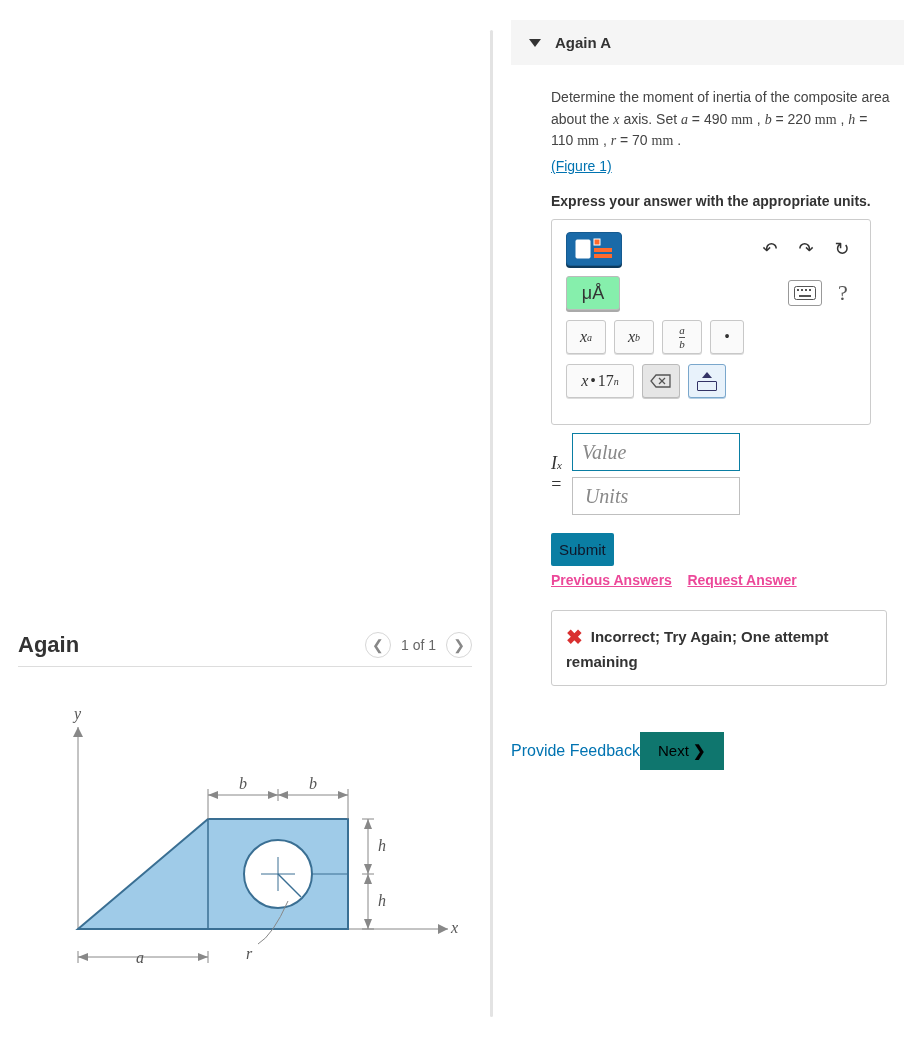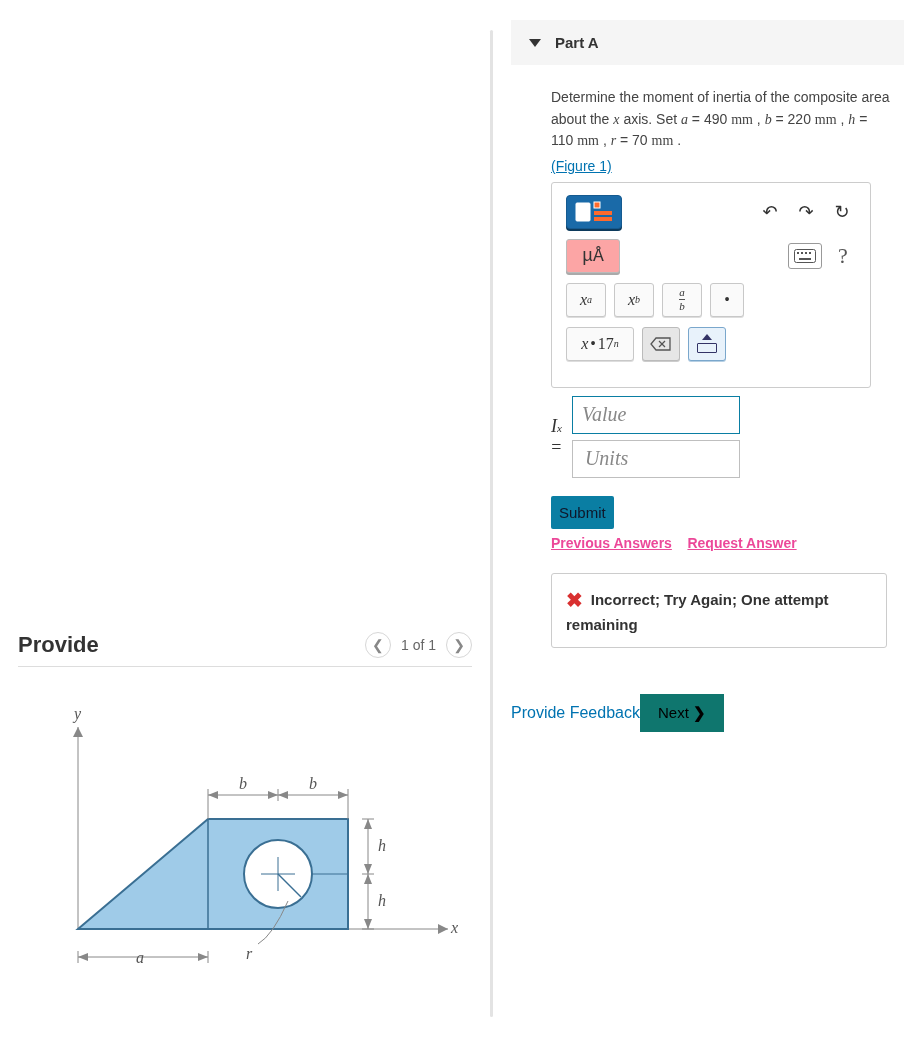--- a/index.html
+++ b/index.html
@@ -60,22 +60,22 @@
     box-shadow: 0 2px 0 #0d3a5c;
   }
   .tpl-btn svg { width: 40px; height: 26px; }
   .ico-btn {
     width: 28px; height: 28px;
     display:flex; align-items:center; justify-content:center;
     font-size: 18px; color:#333; cursor:pointer; border-radius:3px;
   }
   .spacer { flex: 1; }
   .muA-btn {
-    background: #fca5a5; border:1px solid #bbb; border-radius:3px;
-    width: 54px; height:34px; font-family:Liberation Mono, monospace;
+    background: #86efac; border:1px solid #bbb; border-radius:3px;
+    width: 54px; height:34px; font-family:Liberation Sans, sans-serif;
     font-size: 18px; display:flex; align-items:center; justify-content:center;
     box-shadow: 0 2px 0 #aaa;
   }
   .kb-btn {
     width:34px; height:26px; border:1px solid #999; border-radius:3px;
     display:flex; align-items:center; justify-content:center;
     font-size:14px;
   }
   .q-btn { font-family:"Times New Roman",serif; font-size:22px; width:26px; color:#555; }
 
@@ -136,21 +136,21 @@
   .fig-nav { display:flex; align-items:center; gap:10px; font-size:14px; color:#666;}
   .circ-btn { width:26px; height:26px; border:1px solid #d7d7d7; border-radius:50%; display:flex;align-items:center;justify-content:center; color:#888; font-size:14px; background:#fff;}
   .figure-canvas { margin-top:32px; }
 </style>
 </head>
 <body>
 
 <div class="container">
   <div class="left-pane">
     <div class="fig-header">
-      <h2>Provide</h2>
+      <h2>Again</h2>
       <div class="fig-nav">
         <div class="circ-btn">❮</div>
         <span>1 of 1</span>
         <div class="circ-btn">❯</div>
       </div>
     </div>
 
     <div class="figure-canvas">
       <svg width="440" height="280" viewBox="0 0 440 280" font-family="Times New Roman" font-style="italic" font-size="16">
 
@@ -203,30 +203,31 @@
         <text x="360" y="207" fill="#555">h</text>
       </svg>
     </div>
   </div>
 
   <div class="divider"></div>
 
   <div class="right-pane">
     <div class="part-header">
       <div class="tri"></div>
-      <div class="title">Part A</div>
+      <div class="title">Again A</div>
     </div>
 
     <div class="problem-block">
       <div class="prob-text">
         <span>Determine the moment of inertia of the composite area about the </span><span class="var">x</span><span> axis. Set </span><span class="var">a</span><span> = 490 </span><span class="rm">mm</span><span> , </span><span class="var">b</span><span> = 220 </span><span class="rm">mm</span><span> , </span><span class="var">h</span><span> = 110 </span><span class="rm">mm</span><span> , </span><span class="var">r</span><span> = 70 </span><span class="rm">mm</span><span> .</span>
         <br>
         <a href="#" class="figure-link">(Figure 1)</a>
       </div>
 
+      <div class="bold-line">Express your answer with the appropriate units.</div>
 
       <div class="input-card">
         <div class="row">
           <div class="tpl-btn">
             <svg viewBox="0 0 40 26">
               <rect x="2" y="4" width="14" height="18" fill="#fff" stroke="#fff" rx="1"></rect>
               <rect x="20" y="3" width="6" height="6" fill="#ff6a2c" stroke="#fff"></rect>
               <rect x="20" y="12" width="18" height="4" fill="#ff6a2c"></rect>
               <rect x="20" y="18" width="18" height="4" fill="#ff6a2c"></rect>
             </svg>

